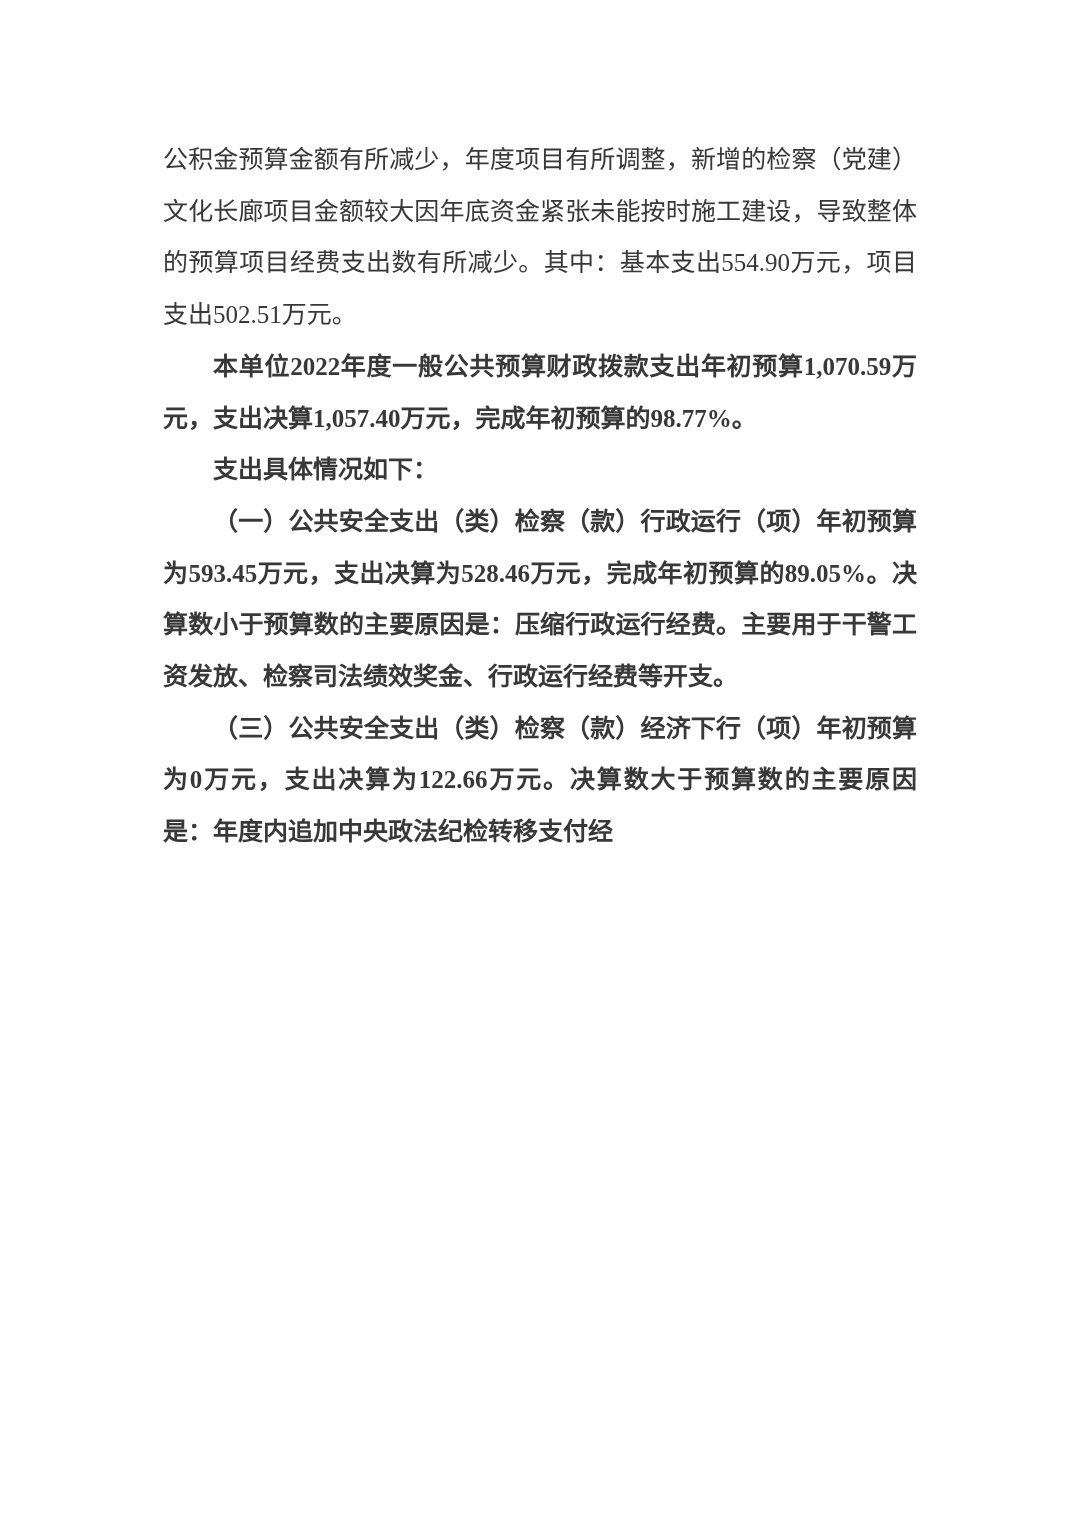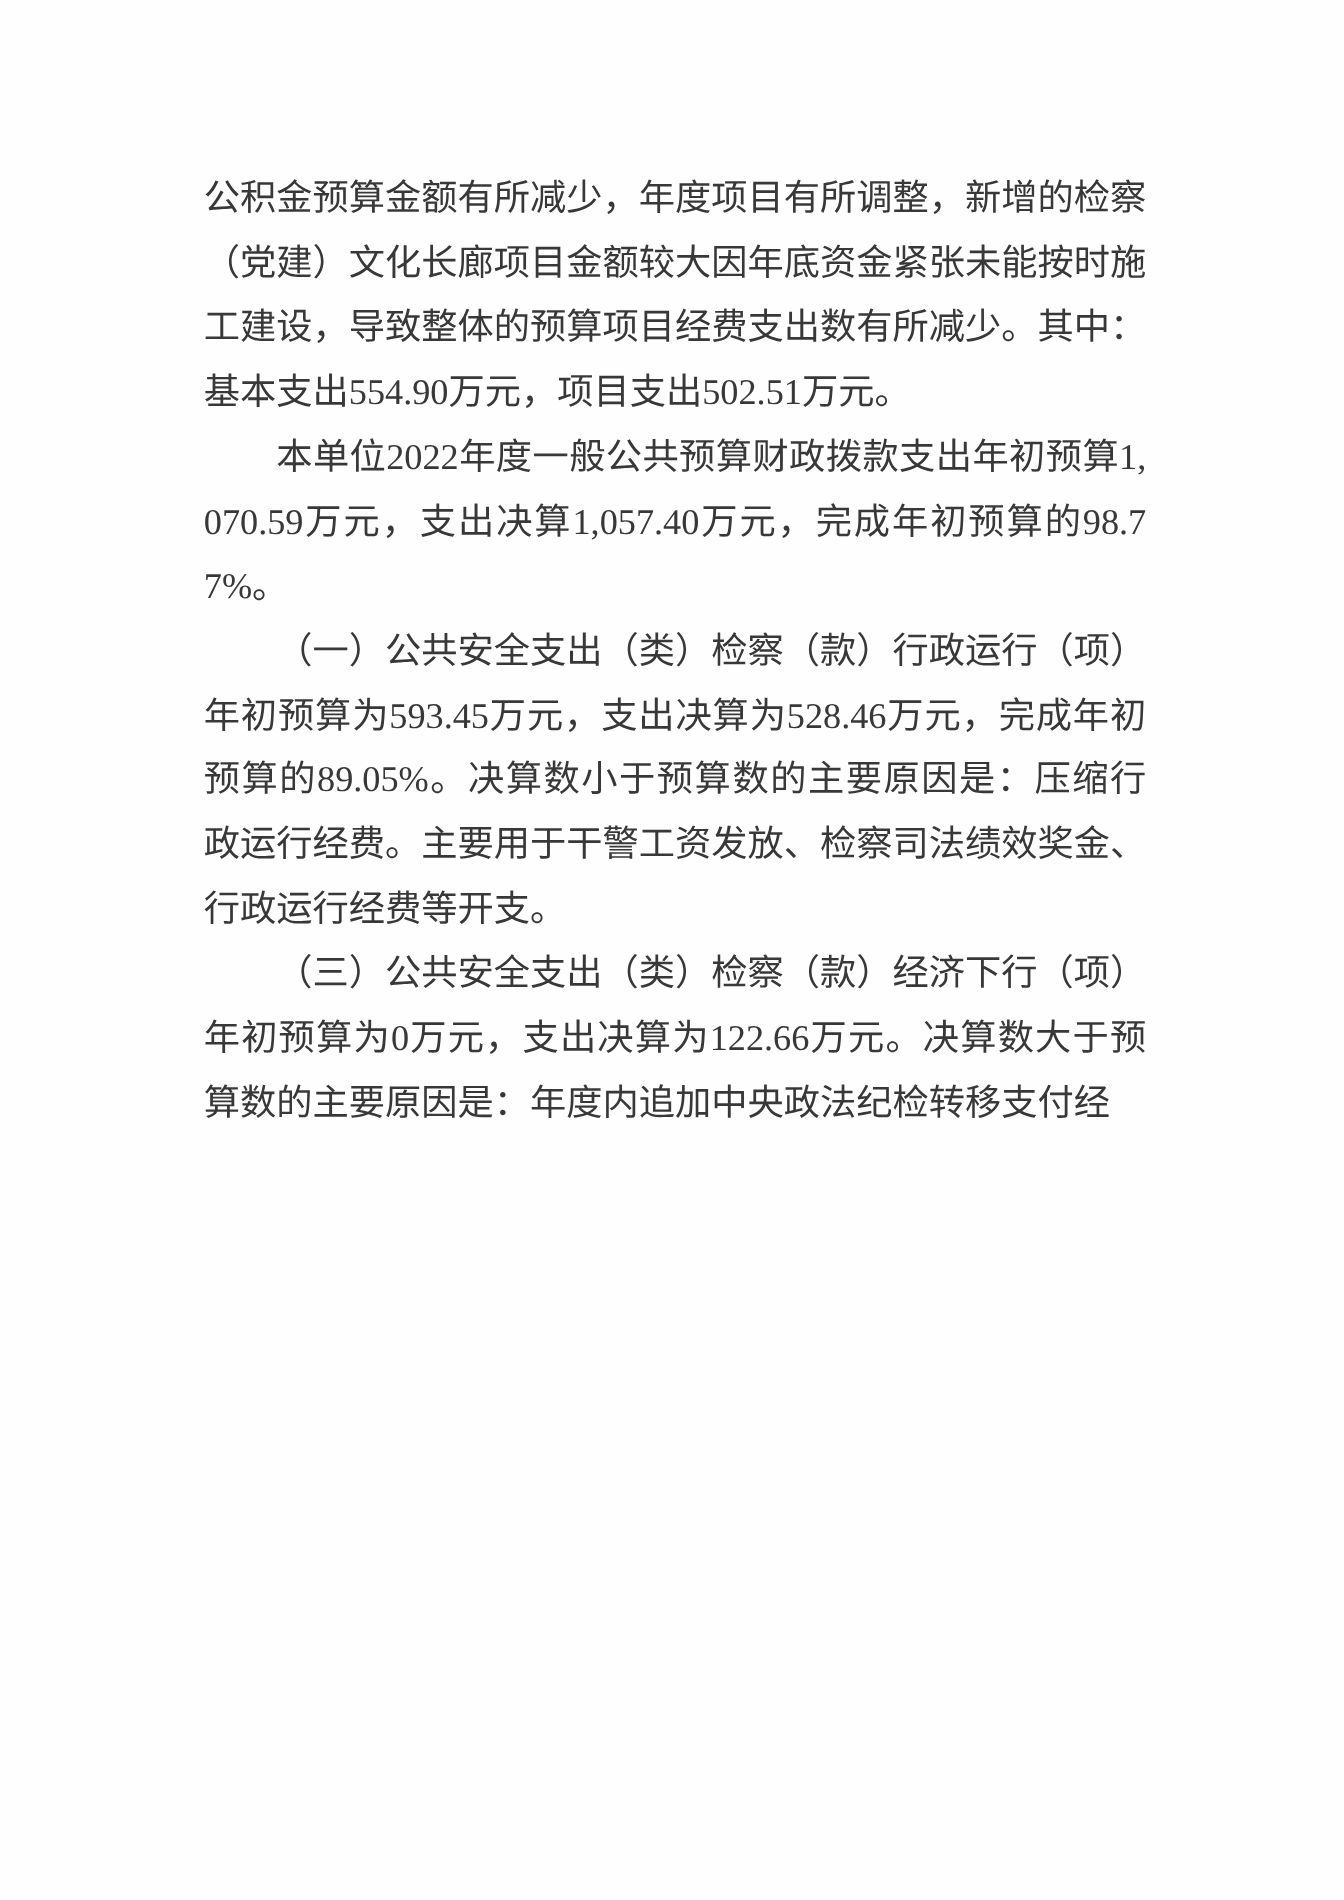--- a/index.html
+++ b/index.html
@@ -13,39 +13,41 @@
     height: 1520px;
     background: var(--page-bg, #fefefe);
     overflow: hidden;
     font-family: "Liberation Serif", "DejaVu Serif", serif;
   }
   .doc-content {
     position: absolute;
     left: 163px;
     top: 134px;
     width: 754px;
-    font-size: 29px;
+    font-size: 25px;
     line-height: 51.7px;
     color: var(--text-color, #383838);
     text-align: justify;
     text-justify: inter-ideograph;
     letter-spacing: 0;
   }
   .doc-content p {
     margin: 0;
     padding: 0;
     word-break: break-all;
   }
   .doc-content p.indent {
     text-indent: 2em;
+    font-weight: bold;
   }
 </style>
 </head>
 <body>
 
 <div class="page">
   <div class="doc-content">
     <p>公积金预算金额有所减少，年度项目有所调整，新增的检察（党建）文化长廊项目金额较大因年底资金紧张未能按时施工建设，导致整体的预算项目经费支出数有所减少。其中：基本支出554.90万元，项目支出502.51万元。</p>
     <p class="indent">本单位2022年度一般公共预算财政拨款支出年初预算1,070.59万元，支出决算1,057.40万元，完成年初预算的98.77%。</p>
+    <p class="indent">支出具体情况如下：</p>
     <p class="indent">（一）公共安全支出（类）检察（款）行政运行（项）年初预算为593.45万元，支出决算为528.46万元，完成年初预算的89.05%。决算数小于预算数的主要原因是：压缩行政运行经费。主要用于干警工资发放、检察司法绩效奖金、行政运行经费等开支。</p>
     <p class="indent">（三）公共安全支出（类）检察（款）经济下行（项）年初预算为0万元，支出决算为122.66万元。决算数大于预算数的主要原因是：年度内追加中央政法纪检转移支付经</p>
   </div>
 </div>
 
 </body></html>

